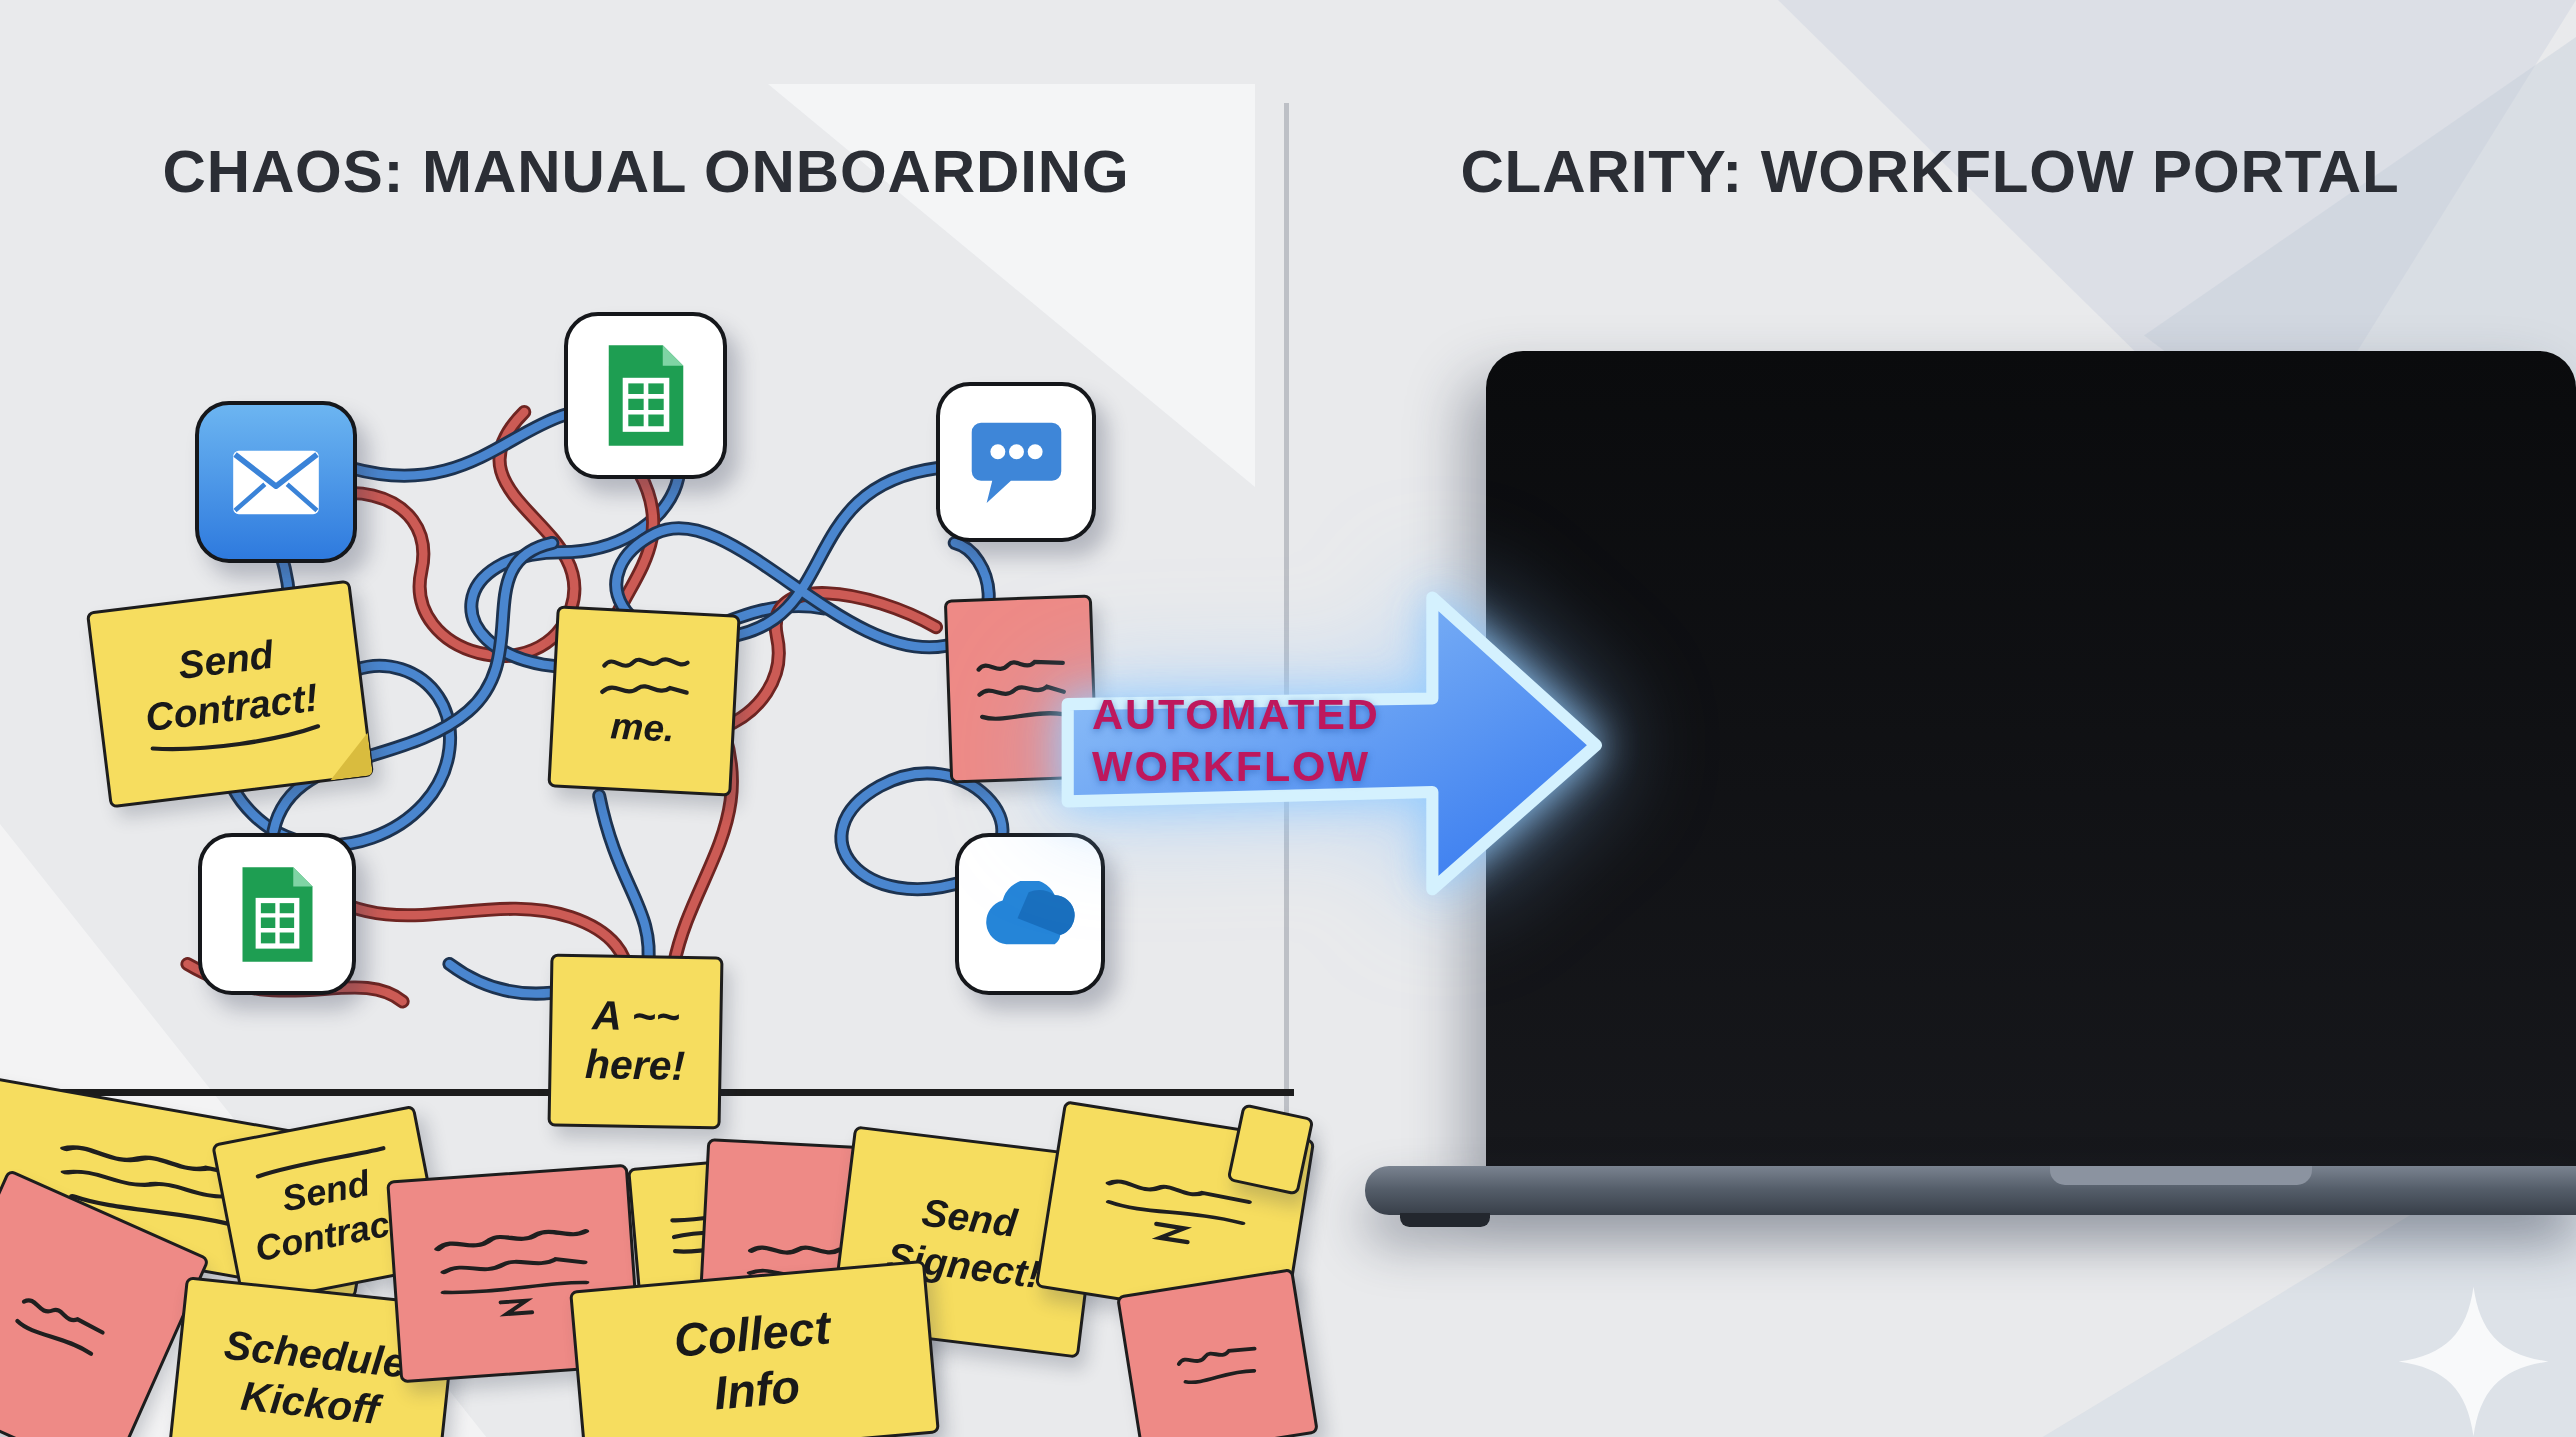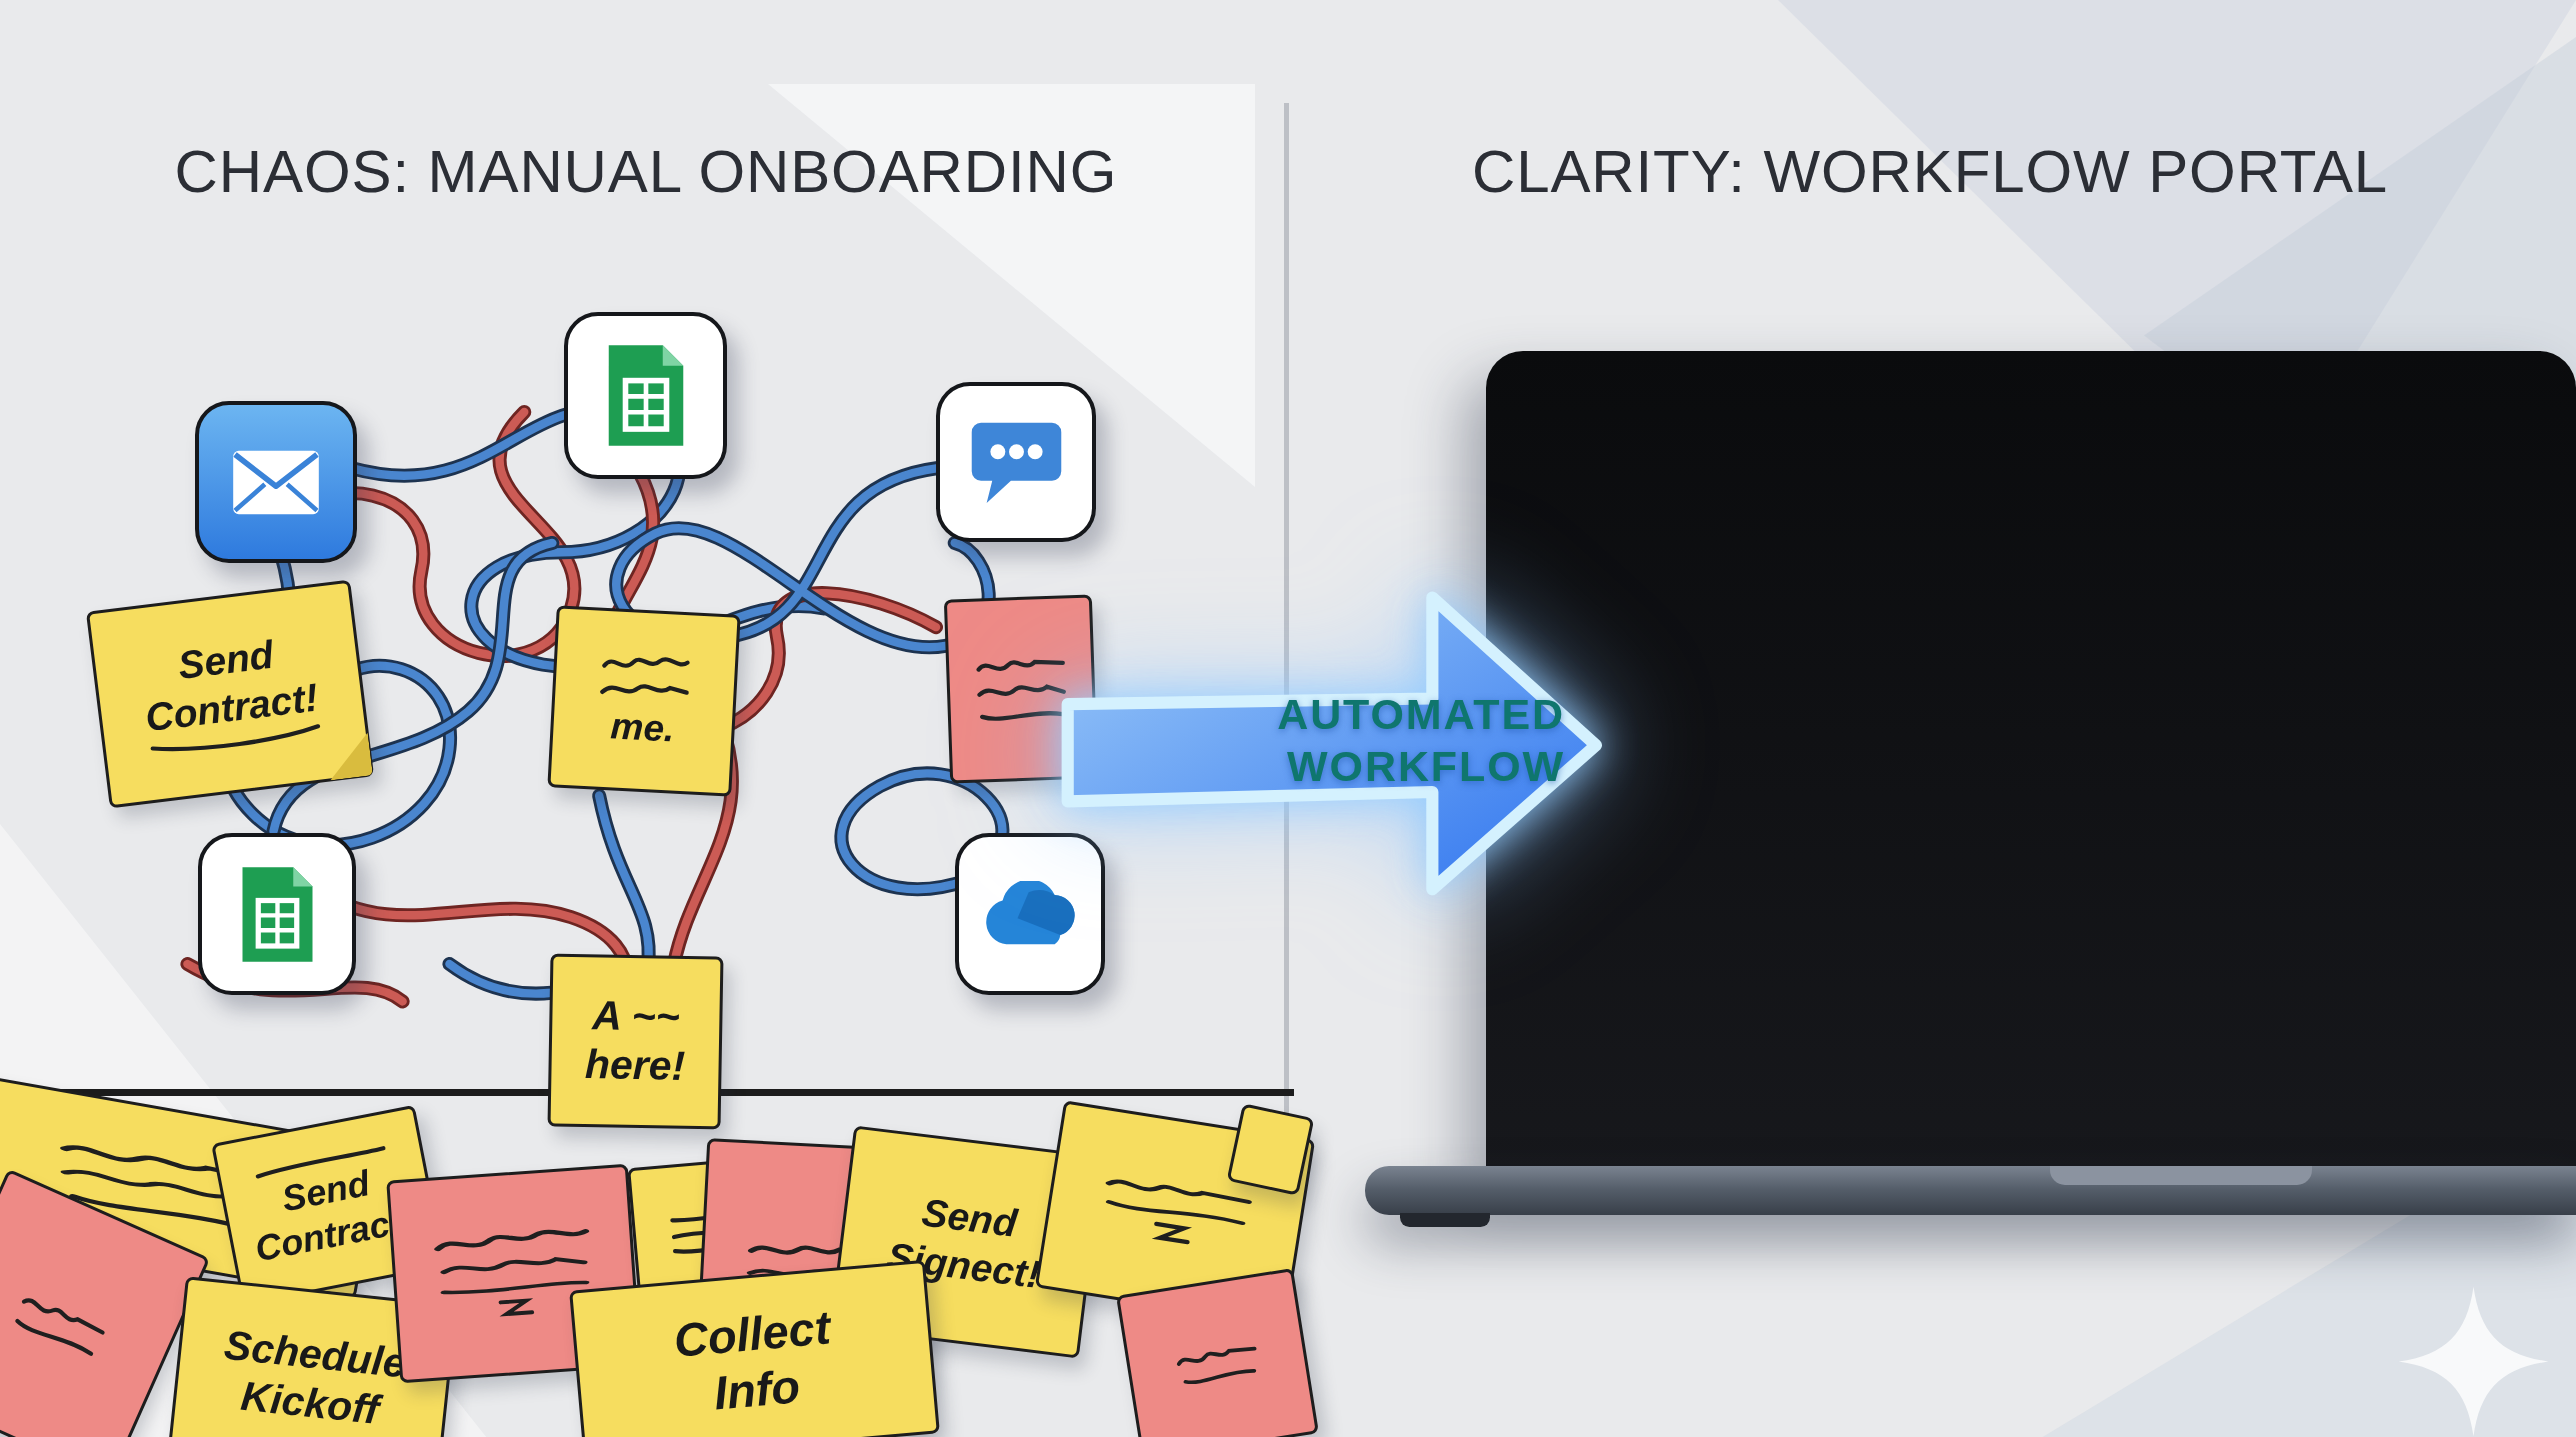--- a/index.html
+++ b/index.html
@@ -1,20 +1,20 @@
 <!DOCTYPE html>
 <html style="font-size:15px"><head>
 <meta charset="utf-8">
 <style>
   html,body{margin:0;padding:0;}
   #canvas{position:relative;width:2576px;height:1438px;overflow:hidden;background:#e9eaec;font-family:"Liberation Sans",sans-serif;}
   
   .facet{position:absolute;pointer-events:none;}
   
-  .panel-title{position:absolute;top:137px;transform:translateX(-50%);font-size:60px;font-weight:400;letter-spacing:0.9px;color:#2b2e35;white-space:nowrap;z-index:5;}
+  .panel-title{position:absolute;top:137px;transform:translateX(-50%);font-size:60px;font-weight:700;letter-spacing:0.9px;color:#2b2e35;white-space:nowrap;z-index:5;}
   
   #divider{position:absolute;left:1284px;top:103px;width:4.7px;height:1335px;background:#bdc0c6;z-index:1;}
   #floor-line{position:absolute;left:0;top:1089px;width:1294px;height:6.6px;background:#1c1c1c;z-index:2;}
   
   #wires{position:absolute;left:0;top:309px;width:1290px;height:786px;z-index:4;}
   #wires path{fill:none;stroke-linecap:round;}
   .wout-b{stroke:#1d3350;stroke-width:15px;}
   .win-b{stroke:#4a86cf;stroke-width:9px;}
   .wout-r{stroke:#6e2522;stroke-width:15px;}
   .win-r{stroke:#cc5b55;stroke-width:9px;}
@@ -23,21 +23,21 @@
   .appicon.blue{background:linear-gradient(180deg,#6cb5f1,#2e7ade);}
   
   .note{position:absolute;border:3.7px solid #1d1d1d;border-radius:7.5px;background:#f6dd5f;box-shadow:7.5px 11.2px 17px rgba(40,50,70,.22);display:flex;flex-direction:column;align-items:center;justify-content:center;gap:3.7px;font-weight:700;font-style:italic;color:#191919;text-align:center;z-index:9;}
   .note.pink{background:#ee8a86;}
   .note .ln{line-height:1.12;white-space:nowrap;}
   .scr{display:block;}
   .scr path{fill:none;stroke:#1f1f1f;stroke-width:4.5px;stroke-linecap:round;}
   .fold{position:absolute;right:-1.9px;bottom:-1.9px;width:0;height:0;border-left:43px solid transparent;border-bottom:43px solid #d9bc3e;border-bottom-right-radius:5.6px;}
   
   #arrow{position:absolute;left:1030px;top:562px;width:599px;height:374px;z-index:40;filter:drop-shadow(0 0 20.6px rgba(150,205,255,.95)) drop-shadow(0 0 51px rgba(140,195,255,.55));}
-  #arrow-text{position:absolute;left:1134px;top:688px;width:431px;text-align:right;z-index:41;color:#0f766e;font-weight:800;font-size:43px;letter-spacing:1.9px;line-height:1.22;text-shadow:0 1.9px 7.5px rgba(25,80,170,.55);}
+  #arrow-text{position:absolute;left:1092px;top:688px;width:431px;text-align:left;z-index:41;color:#be185d;font-weight:800;font-size:43px;letter-spacing:1.9px;line-height:1.22;text-shadow:0 1.9px 7.5px rgba(25,80,170,.55);}
   
   #laptop{position:absolute;left:0;top:0;z-index:30;}
   #lap-screen{position:absolute;left:1486px;top:351px;width:1090px;height:830px;background:linear-gradient(180deg,#0a0b0d,#17181c);border-radius:37px 37px 0 0;box-shadow:-22.5px 26px 56px rgba(40,50,70,.35);}
   
   #lap-base{position:absolute;left:1365px;top:1166px;width:1211px;height:49px;background:linear-gradient(180deg,#7a8390,#545d69 48%,#383f49);border-radius:24px 0 0 24px;box-shadow:0 28px 51px rgba(40,50,70,.4);}
   #lap-notch{position:absolute;left:2050px;top:1166px;width:262px;height:19px;background:#8b93a0;border-radius:0 0 15px 15px;}
   #lap-foot{position:absolute;left:1400px;top:1213px;width:90px;height:14px;background:#23272e;border-radius:0 0 9.4px 9.4px;}
   #sparkle{position:absolute;left:2394px;top:1282px;z-index:45;opacity:.8;}
 </style>
 </head>

